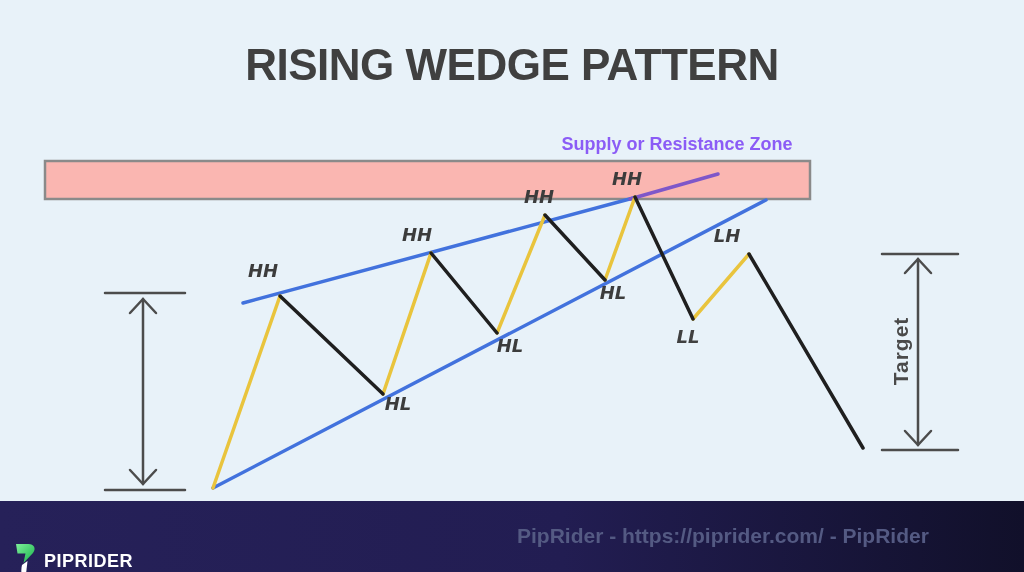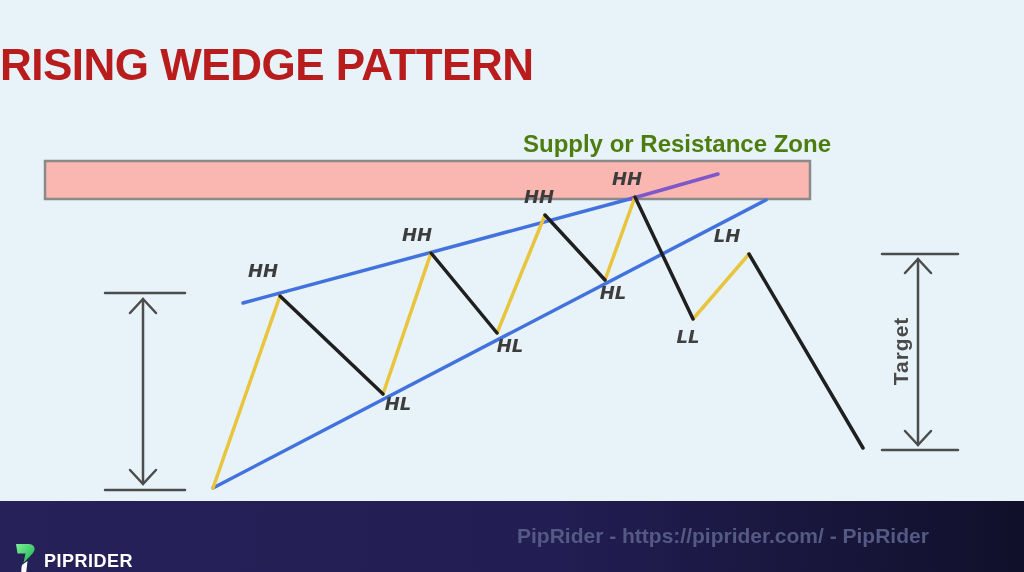--- a/index.html
+++ b/index.html
@@ -8,33 +8,33 @@
     width: 1024px;
     height: 572px;
     background: #e8f2f9;
     overflow: hidden;
     font-family: "Liberation Sans", sans-serif;
   }
   .title {
     position: absolute;
     top: 40px; left: 0;
     width: 100%;
-    text-align: left;
+    text-align: center;
     font-size: 44px;
     font-weight: 700;
     letter-spacing: -0.5px;
-    color: #b91c1c;
+    color: #404040;
   }
   .zone-label {
     position: absolute;
     left: 677px; top: 144px;
     transform: translate(-50%,-50%);
-    font-size: 24px;
+    font-size: 18px;
     font-weight: 700;
-    color: #4d7c0f;
+    color: #8b5cf6;
     white-space: nowrap;
   }
   .diagram-svg {
     position: absolute;
     left: 0; top: 0;
   }
   .pl {
     position: absolute;
     transform: translate(-50%,-50%);
     font-family: "DejaVu Sans", sans-serif;

